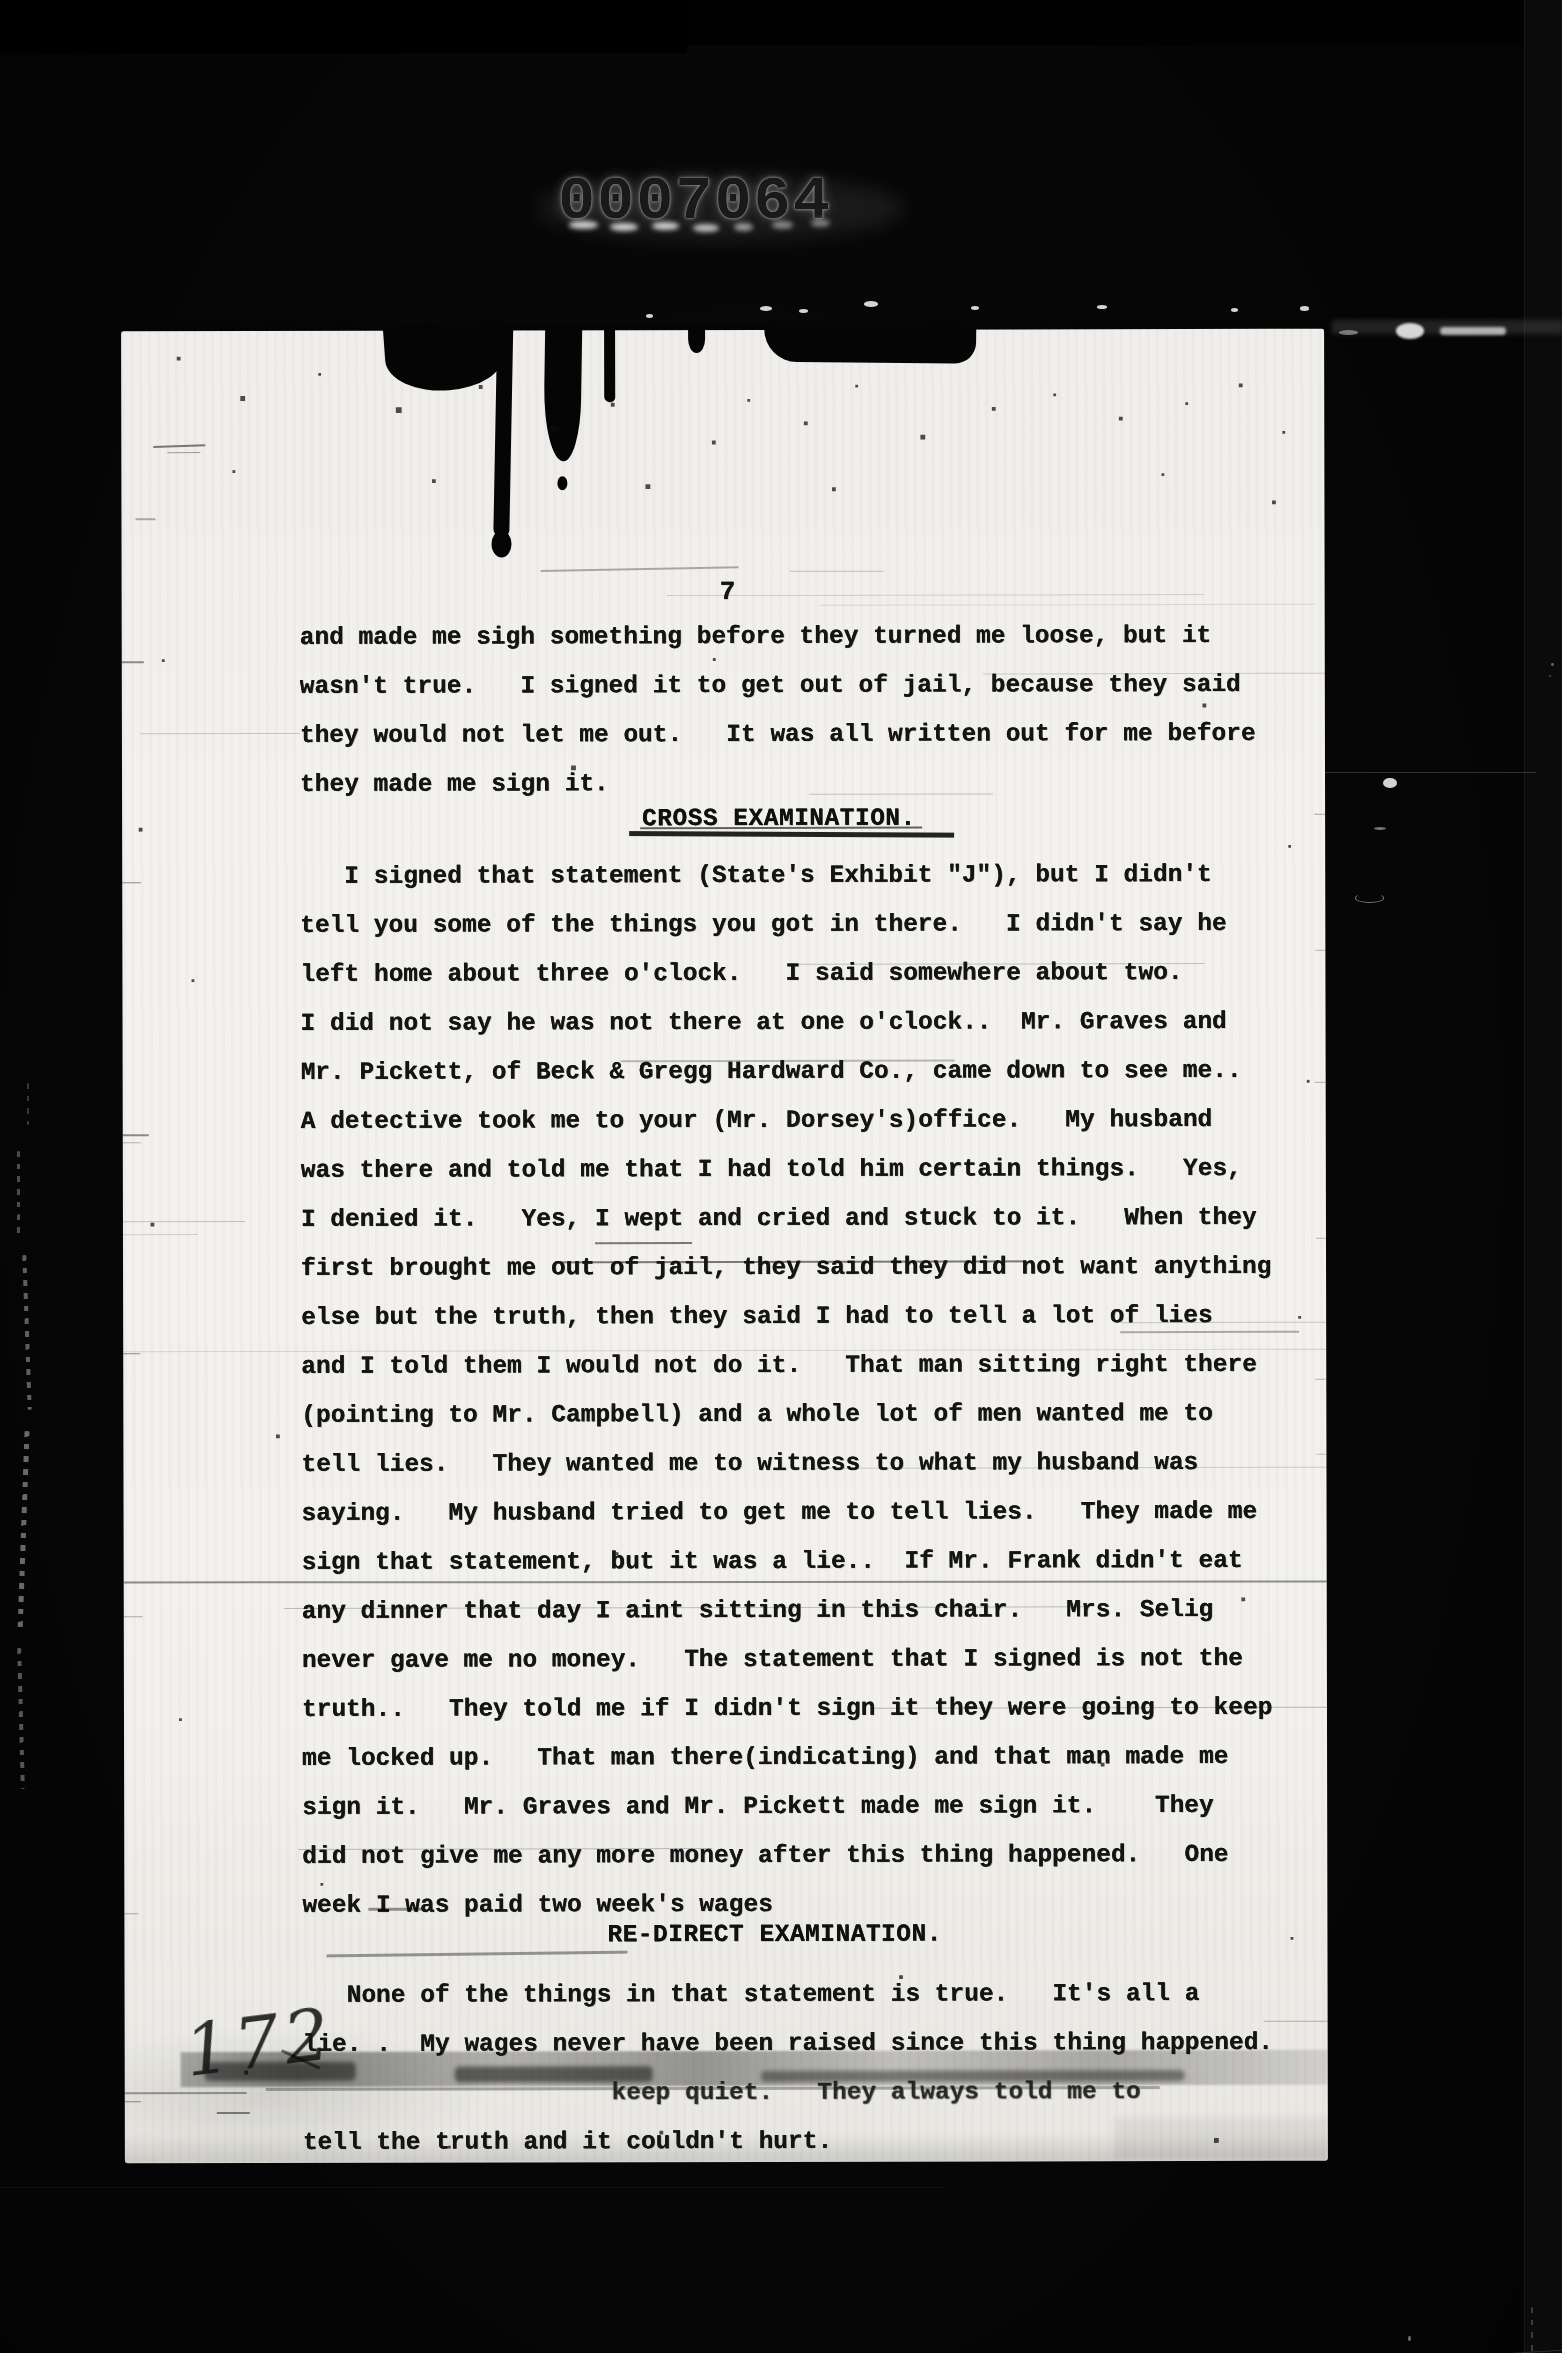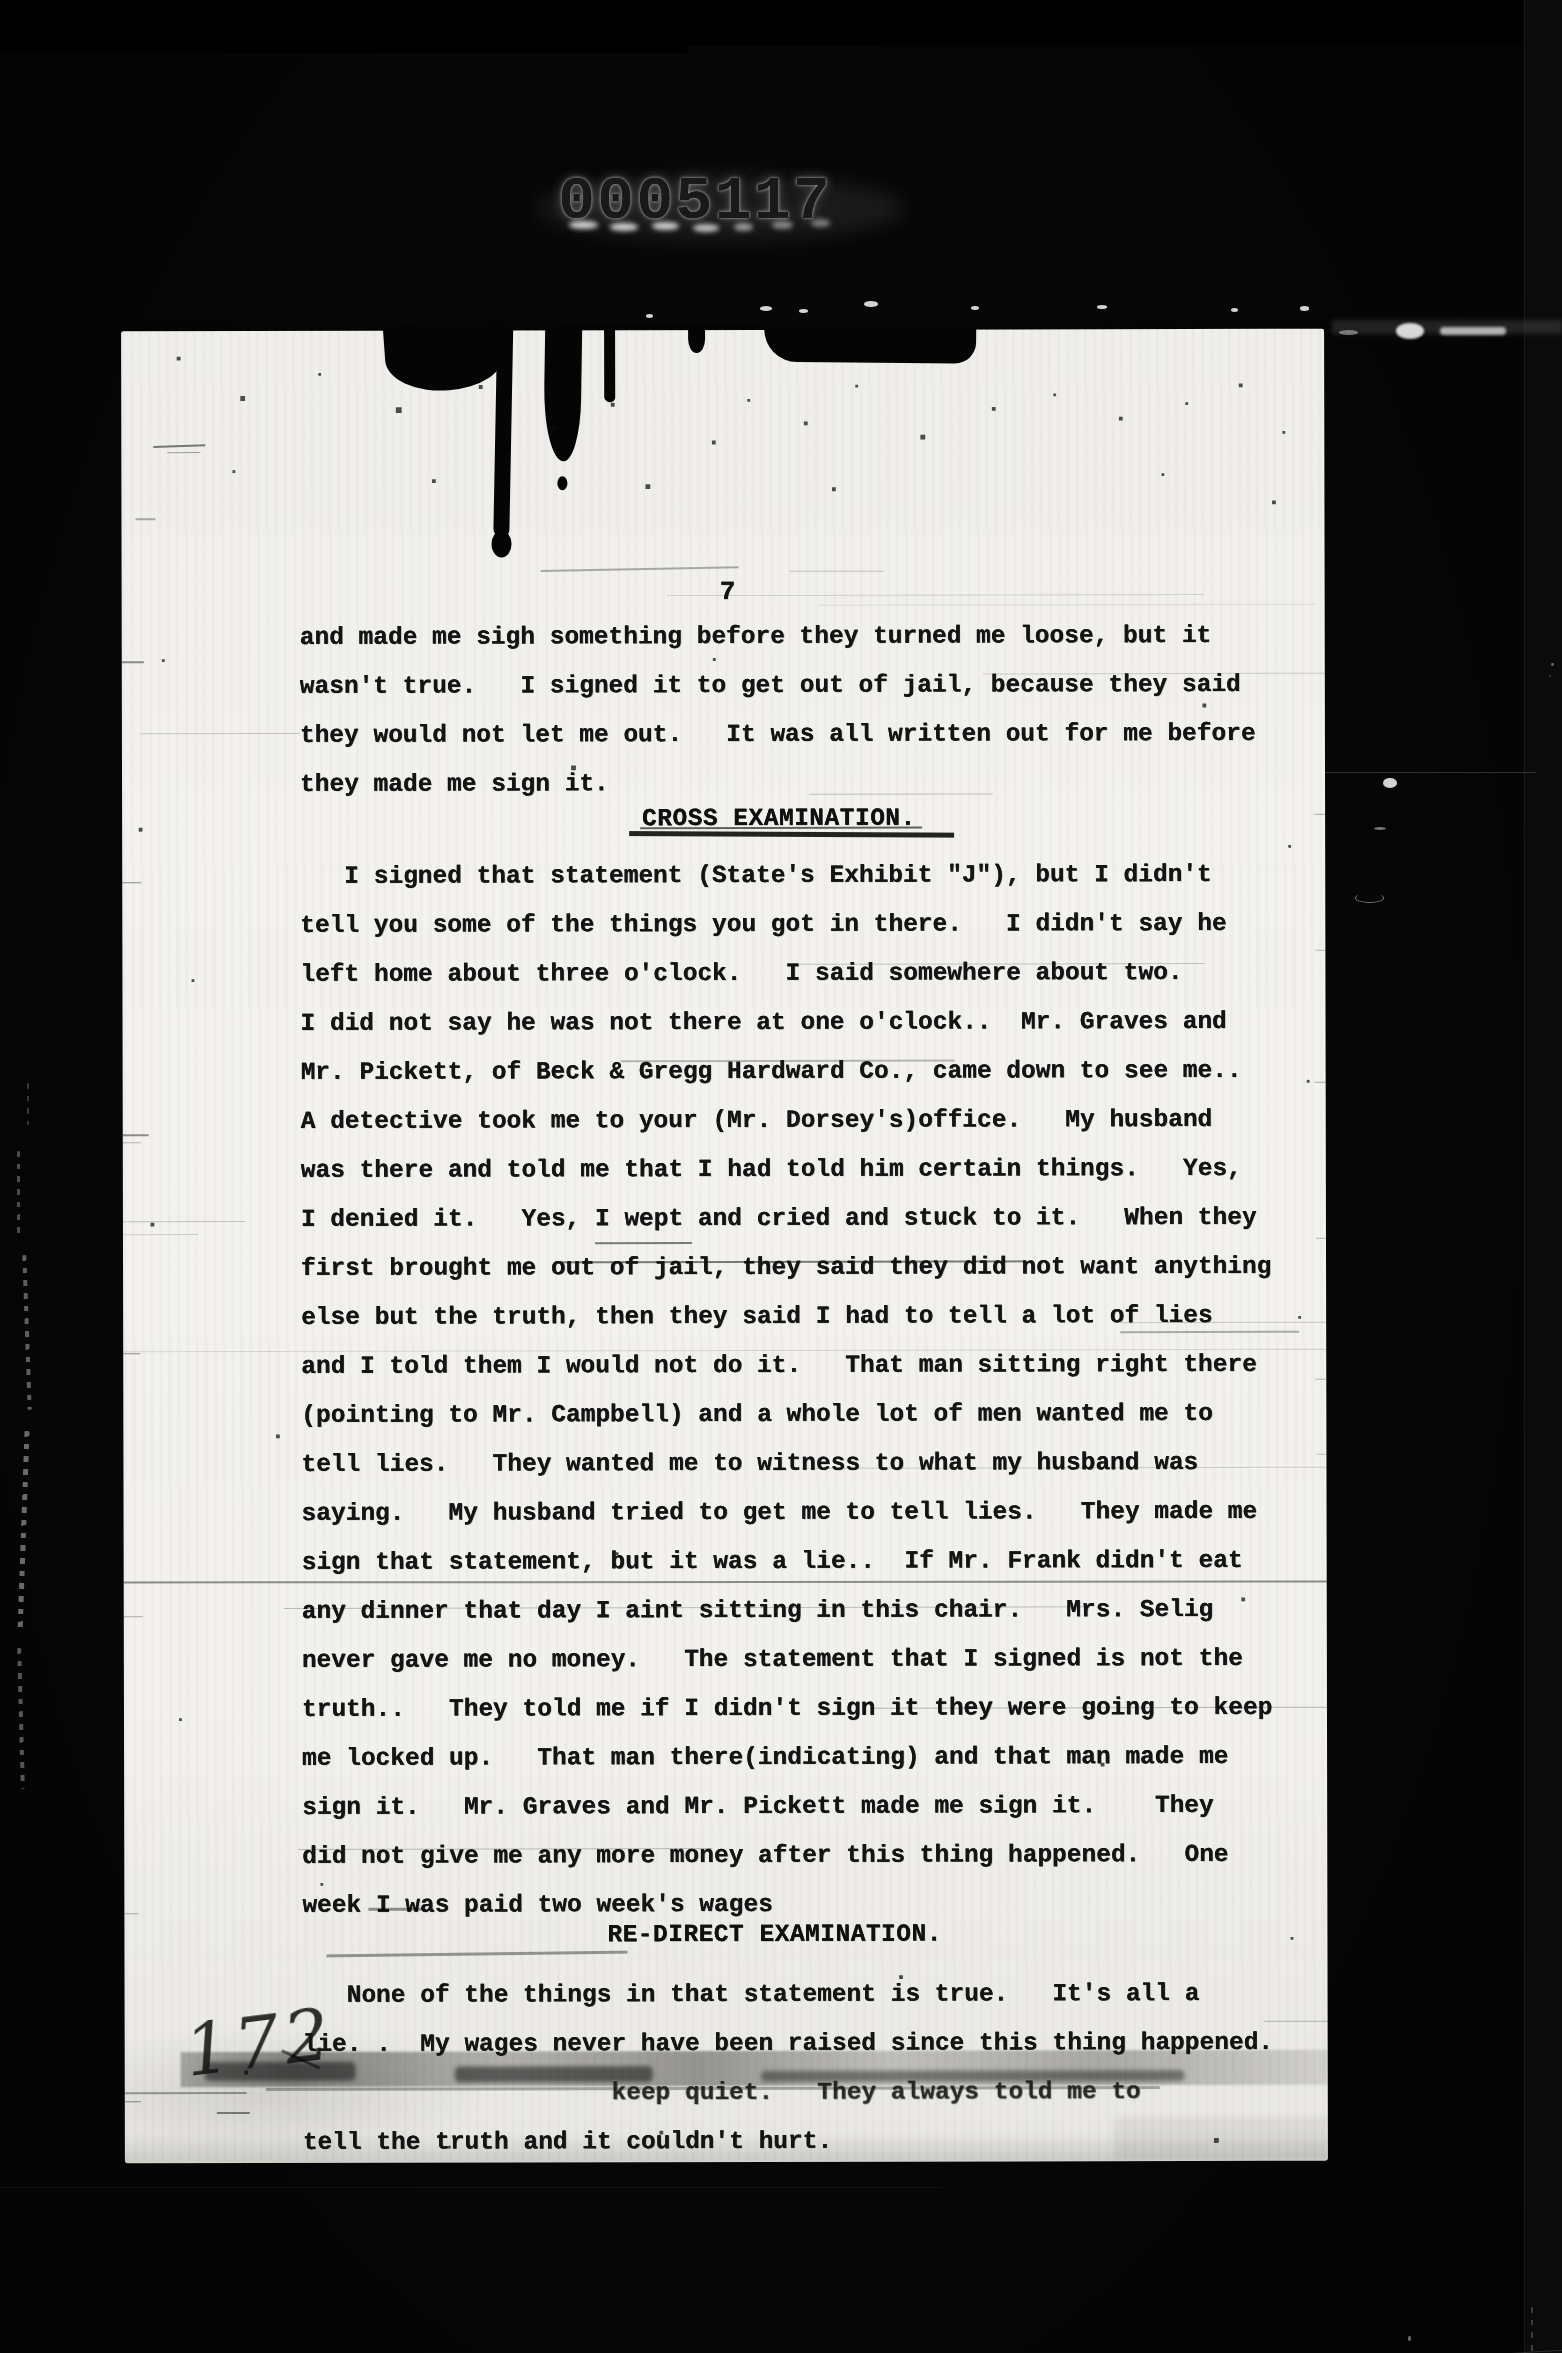--- a/index.html
+++ b/index.html
@@ -83,21 +83,21 @@
   .wbit{background:rgba(248,248,248,.85);border-radius:50%;filter:blur(0.5px);}
 </style>
 </head>
 <body>
 
 <div class="abs" id="band-top"></div>
 <div class="abs" id="band-top2"></div>
 <div class="abs" id="band-right"></div>
 
 <div class="abs" id="counter-haze"></div>
-<div class="abs" id="frame-counter">0005117</div>
+<div class="abs" id="frame-counter">0007064</div>
 <div class="abs cglow" style="left:569px;top:221px;width:29px;"></div>
 <div class="abs cglow" style="left:610px;top:223px;width:28px;"></div>
 <div class="abs cglow" style="left:652px;top:222px;width:27px;"></div>
 <div class="abs cglow" style="left:693px;top:224px;width:26px;opacity:.9;"></div>
 <div class="abs cglow" style="left:734px;top:223px;width:19px;opacity:.7;"></div>
 <div class="abs cglow" style="left:772px;top:221px;width:21px;opacity:.6;"></div>
 <div class="abs cglow" style="left:811px;top:219px;width:19px;opacity:.55;"></div>
 
 <div class="abs wbit" style="left:646px;top:314px;width:6.6px;height:3.8px;"></div>
 <div class="abs wbit" style="left:760px;top:306px;width:12.2px;height:4.7px;"></div>

